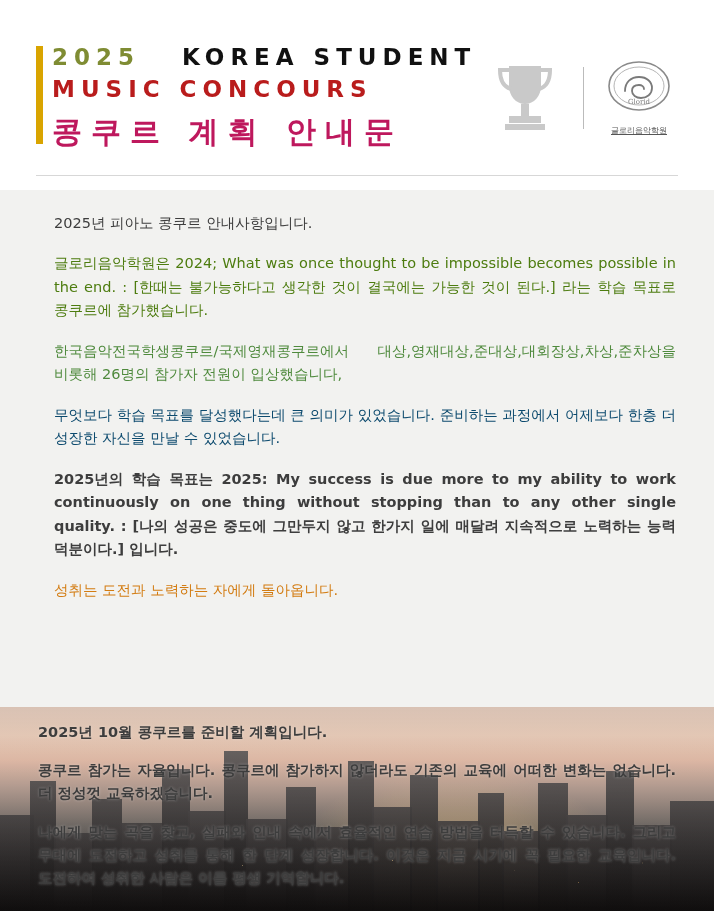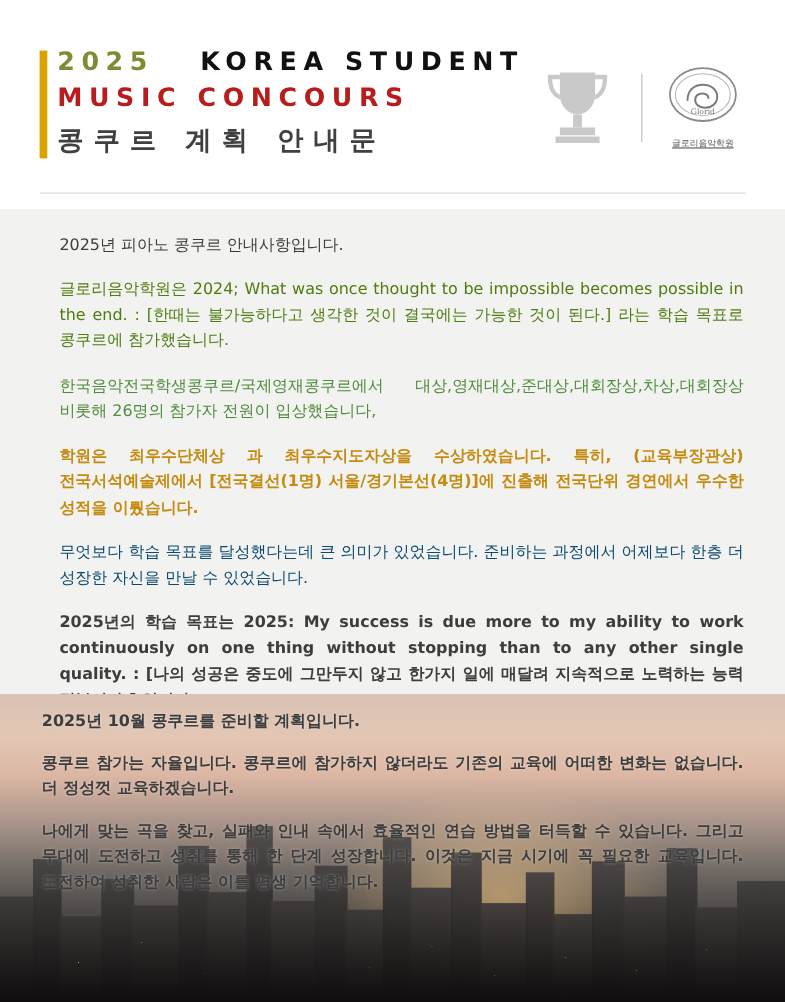--- a/index.html
+++ b/index.html
@@ -41,24 +41,24 @@
   .line1 .yr { color: #7f8c33; }
   .line2 {
     font-size: 23px;
     font-weight: bold;
     letter-spacing: 6px;
     color: #b91c1c;
     line-height: 1.45;
     white-space: nowrap;
   }
   .line3 {
-    font-size: 24px;
+    font-size: 30px;
     font-weight: bold;
     letter-spacing: 9px;
-    color: #404040;
+    color: #be185d;
     line-height: 1.6;
     margin-top: 2px;
     white-space: nowrap;
   }
 
   .logos {
     position: absolute;
     right: 36px; top: 58px;
     display: flex;
     align-items: center;
@@ -109,21 +109,21 @@
   .p-award { color: #c58b10; font-weight: 600; }
   .p-meaning { color: #0c4a6e; }
   .p-goal { color: #3d3d3d; font-weight: bold; }
   .p-ach { color: #d37c12; }
 
   
   .photo-section {
     position: absolute;
     left: 0; bottom: 0;
     width: 714px;
-    height: 280px;
+    height: 204px;
     overflow: hidden;
     padding-left: 12px;
   }
   .sky {
     position:absolute; inset:0;
     background:
       linear-gradient(to bottom,
         #c9a894 0%,
         #d9b49b 14%,
         #d3a38b 26%,
@@ -221,22 +221,21 @@
       <span class="academy-name">글로리음악학원</span>
     </span>
   </div>
 
   <div class="hr"></div>
 </div>
 
 <div class="content">
   <p class="p-intro">2025년 피아노 콩쿠르 안내사항입니다.</p>
   <p class="p-quote1">글로리음악학원은 2024; What was once thought to be impossible becomes possible in the end. : [한때는 불가능하다고 생각한 것이 결국에는 가능한 것이 된다.] 라는 학습 목표로 콩쿠르에 참가했습니다.</p>
-  <p class="p-green">한국음악전국학생콩쿠르/국제영재콩쿠르에서 대상,영재대상,준대상,대회장상,차상,대회장상 비롯해 26명의 참가자 전원이 입상했습니다,</p>
-  <p class="p-award">학원은 최우수단체상 과 최우수지도자상을 수상하였습니다. 특히, (교육부장관상) 전국서석예술제에서 [전국결선(1명) 서울/경기본선(4명)]에 진출해 전국단위 경연에서 우수한 성적을 이뤘습니다.</p>
+  <p class="p-green">한국음악전국학생콩쿠르/국제영재콩쿠르에서 대상,영재대상,준대상,대회장상,차상,준차상을 비롯해 26명의 참가자 전원이 입상했습니다,</p>
   <p class="p-meaning">무엇보다 학습 목표를 달성했다는데 큰 의미가 있었습니다. 준비하는 과정에서 어제보다 한층 더 성장한 자신을 만날 수 있었습니다.</p>
   <p class="p-goal">2025년의 학습 목표는 2025: My success is due more to my ability to work continuously on one thing without stopping than to any other single quality. : [나의 성공은 중도에 그만두지 않고 한가지 일에 매달려 지속적으로 노력하는 능력 덕분이다.] 입니다.</p>
   <p class="p-ach">성취는 도전과 노력하는 자에게 돌아옵니다.</p>
 </div>
 
 <div class="photo-section">
   <div class="sky"></div>
   <div class="sun-glow"></div>
   <div class="skyline">
     <div class="bldg" style="left:0px;width:34px;height:96px;"></div>

